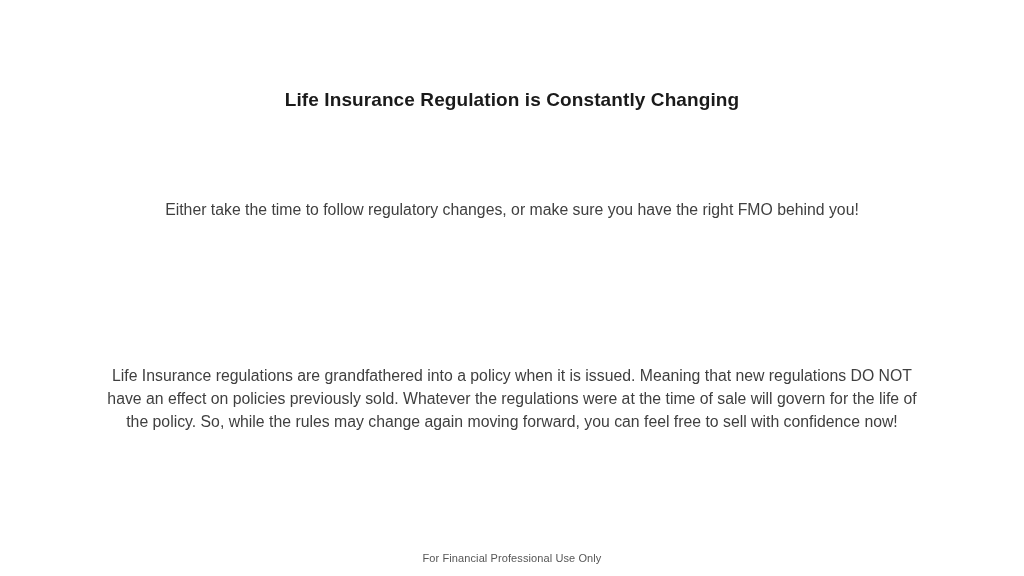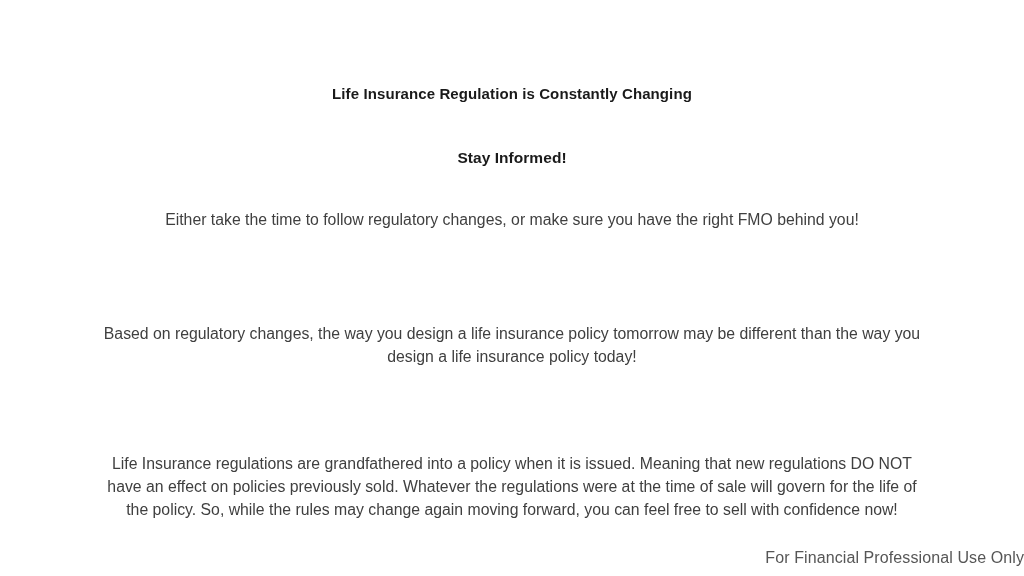--- a/index.html
+++ b/index.html
@@ -26,26 +26,26 @@
   
   .content {
     position: absolute;
     left: 96px;
     top: 76px;
     width: 832px;
     text-align: center;
   }
 
   .slide-title {
-    font-size: 15px;
+    font-size: 19px;
     font-weight: bold;
     color: #1a1a1a;
     line-height: 23px;
     letter-spacing: 0.1px;
-    margin: 6px;
+    margin: 12px;
   }
 
   
   .spacer-lg { height: 36px; }
   .spacer-md { height: 29px; }
   .spacer-sm { height: 23px; }
 
   .section-heading {
     font-size: 15.5px;
     font-weight: bold;
@@ -65,47 +65,45 @@
   }
 
   
   .body-narrow { max-width: 824px; margin: 16px auto; }
 
   .footer-note {
     position: absolute;
     left: 0;
     right: 0;
     top: 551px;
-    text-align: right;
-    font-size: 16px;
+    text-align: center;
+    font-size: 11px;
     font-weight: normal;
     color: #565656;
     line-height: 14px;
     letter-spacing: 0.1px;
   }
 </style>
 </head>
 <body>
 
 <div class="slide">
 
   <div class="content">
 
     <h1 class="slide-title">Life Insurance Regulation is Constantly Changing</h1>
 
     <div class="spacer-lg"></div>
 
-    <h2 class="section-heading">Stay Informed!</h2>
     <div class="spacer-sm"></div>
     <p class="section-body body-narrow">Either take the time to follow regulatory changes, or make sure you have the right FMO behind you!</p>
 
     <div class="spacer-lg"></div>
 
     <div class="spacer-sm"></div>
-    <p class="section-body body-narrow">Based on regulatory changes, the way you design a life insurance policy tomorrow may be different than the way you design a life insurance policy today!</p>
 
     <div class="spacer-md"></div>
 
     <div class="spacer-sm"></div>
     <p class="section-body body-narrow">Life Insurance regulations are grandfathered into a policy when it is issued. Meaning that new regulations DO NOT have an effect on policies previously sold. Whatever the regulations were at the time of sale will govern for the life of the policy. So, while the rules may change again moving forward, you can feel free to sell with confidence now!</p>
 
   </div>
 
   <div class="footer-note">For Financial Professional Use Only</div>
 

